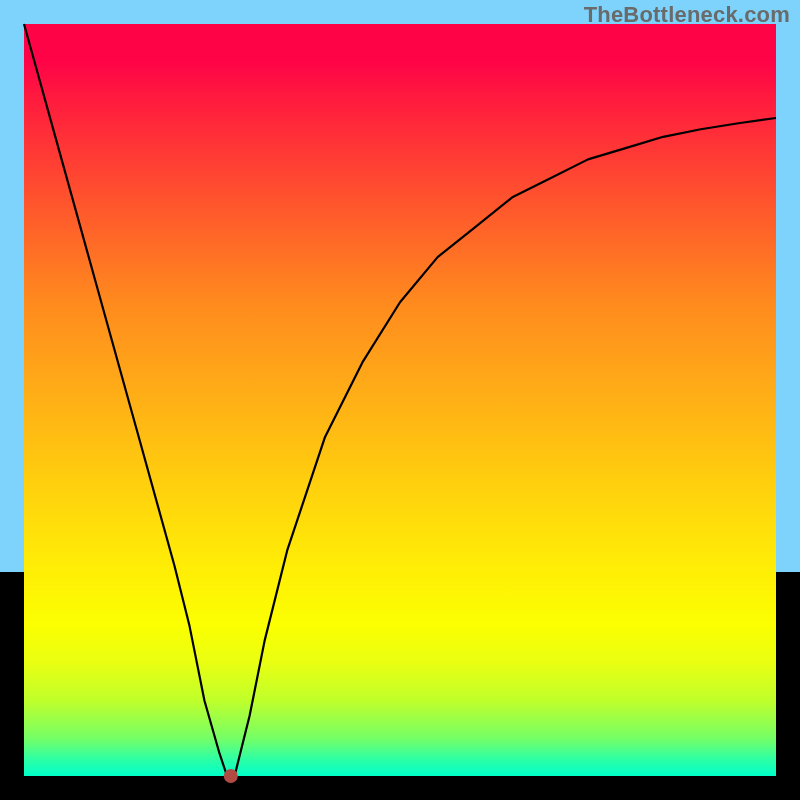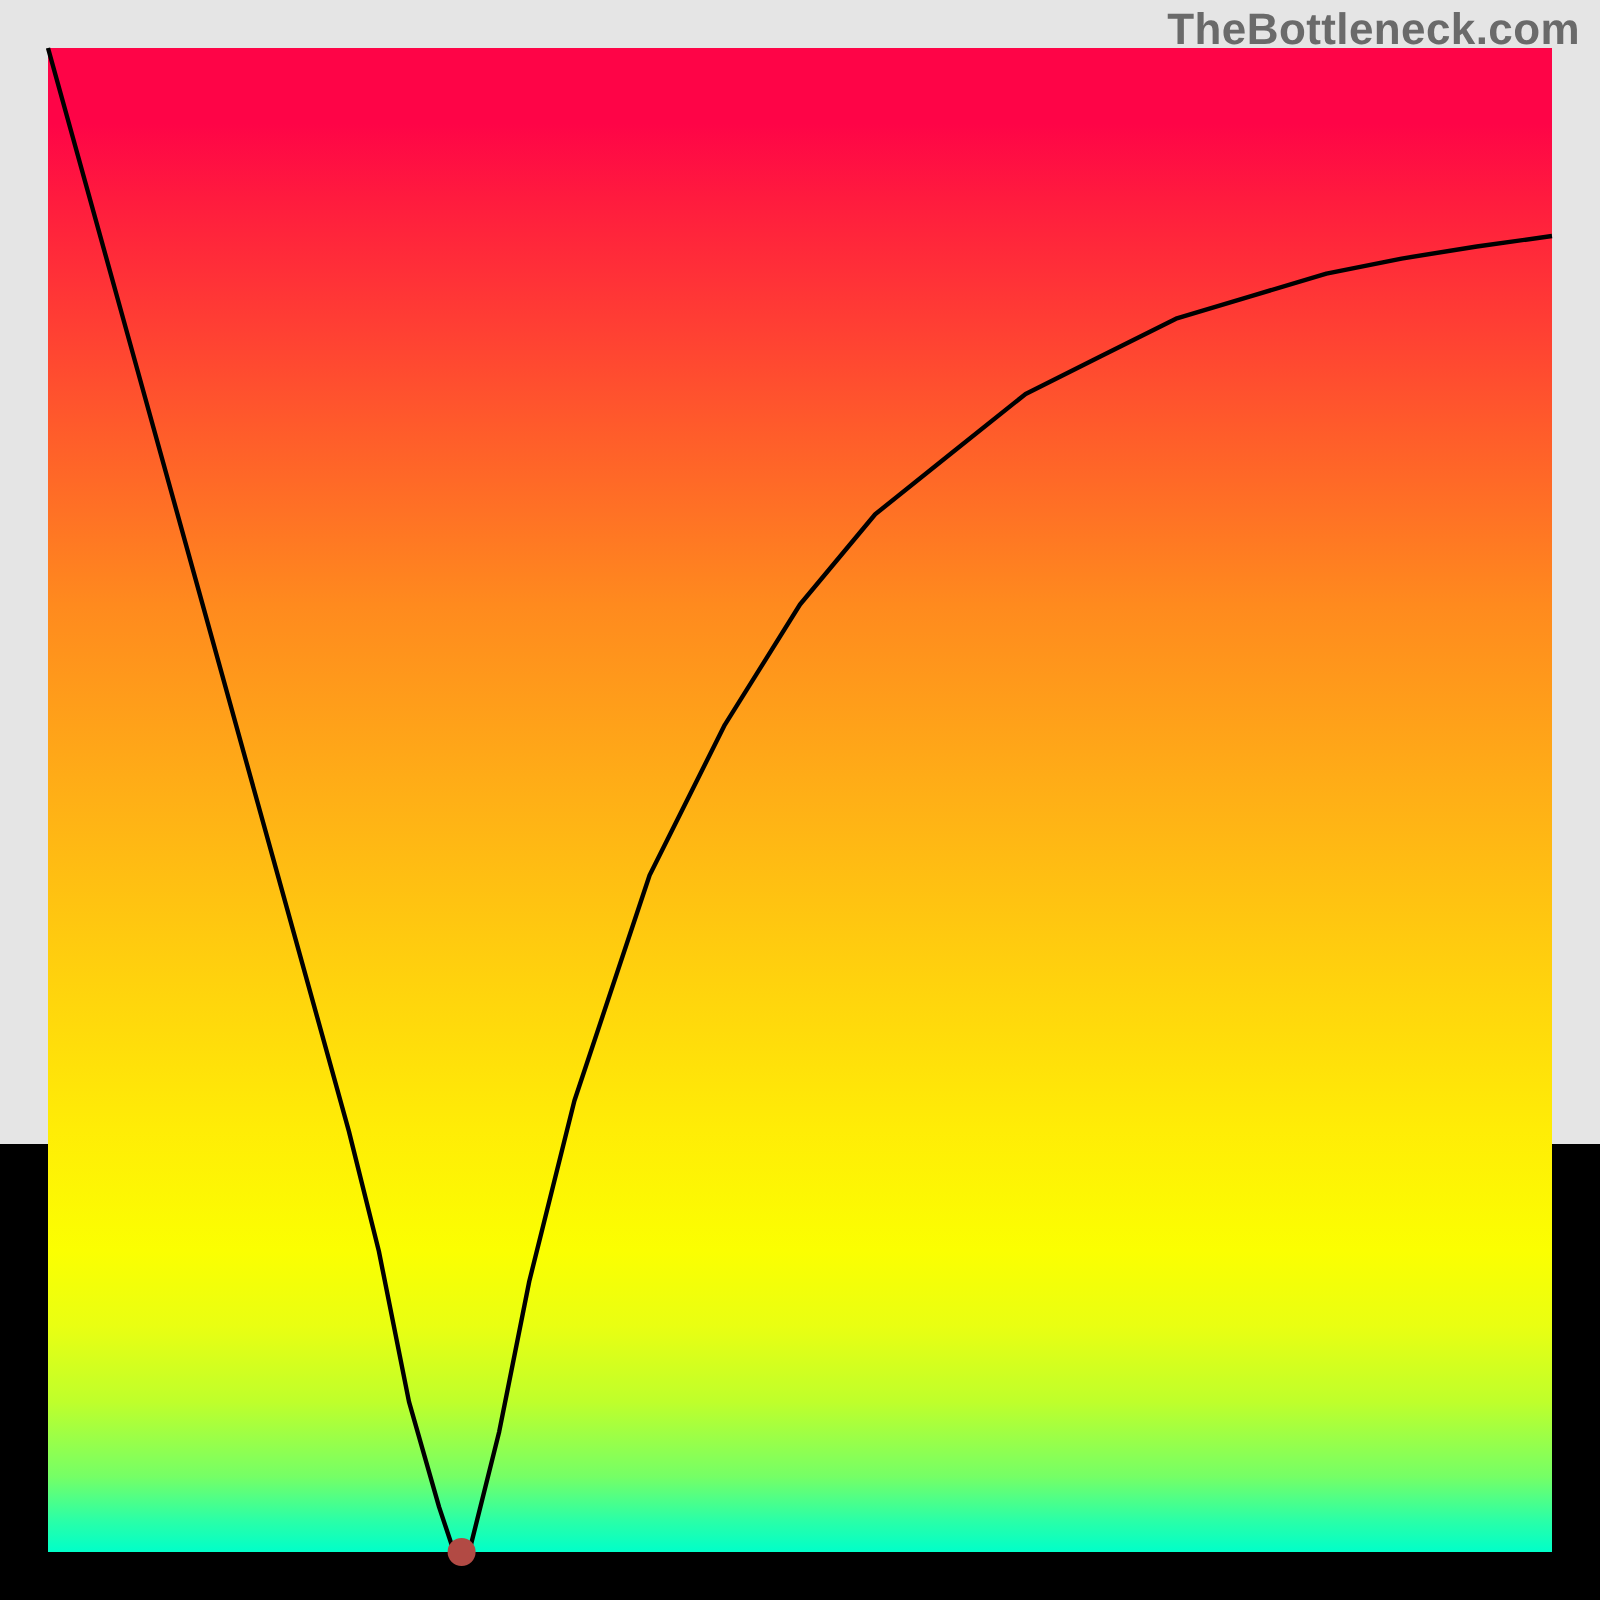--- a/index.html
+++ b/index.html
@@ -1,21 +1,21 @@
 <!DOCTYPE html>
 <html><head>
 <meta charset="utf-8">
 <style>
   * { margin: 0; padding: 0; box-sizing: border-box; }
   html, body { width: 800px; height: 800px; overflow: hidden; background: #000; }
   .frame {
     position: relative;
     width: 800px;
     height: 572px;
-    background: #e5e5e5;
+    background: #7dd3fc;
   }
   .watermark {
     position: absolute;
     top: 2px;
     right: 10px;
     font-family: Arial, Helvetica, sans-serif;
     font-size: 22px;
     font-weight: 600;
     color: #6a6a6a;
     letter-spacing: 0.2px;

